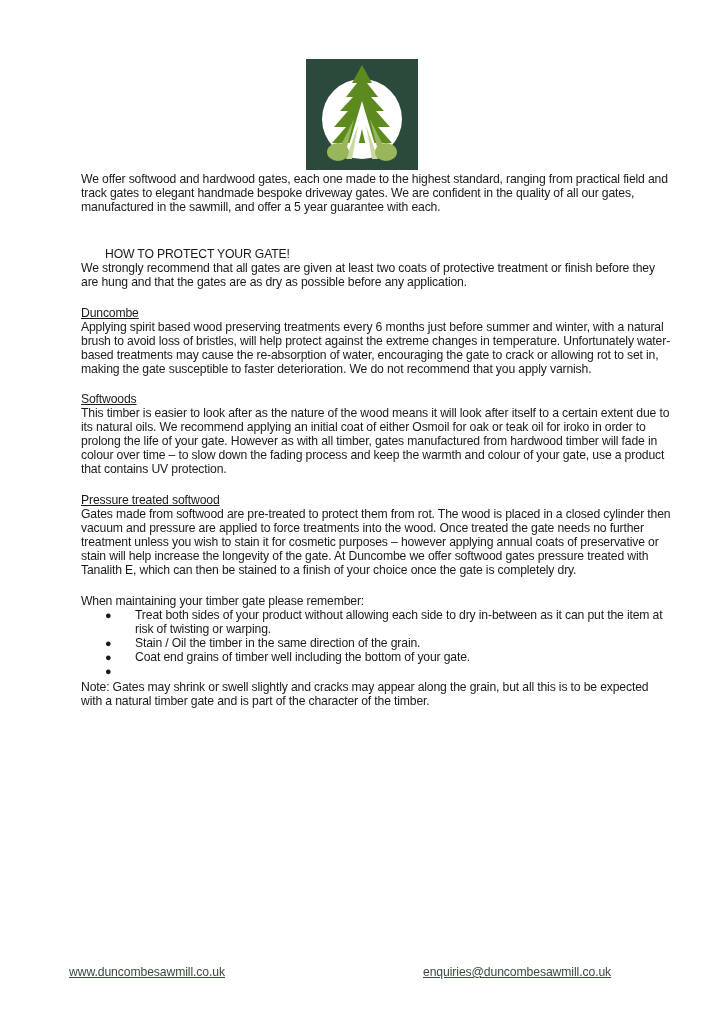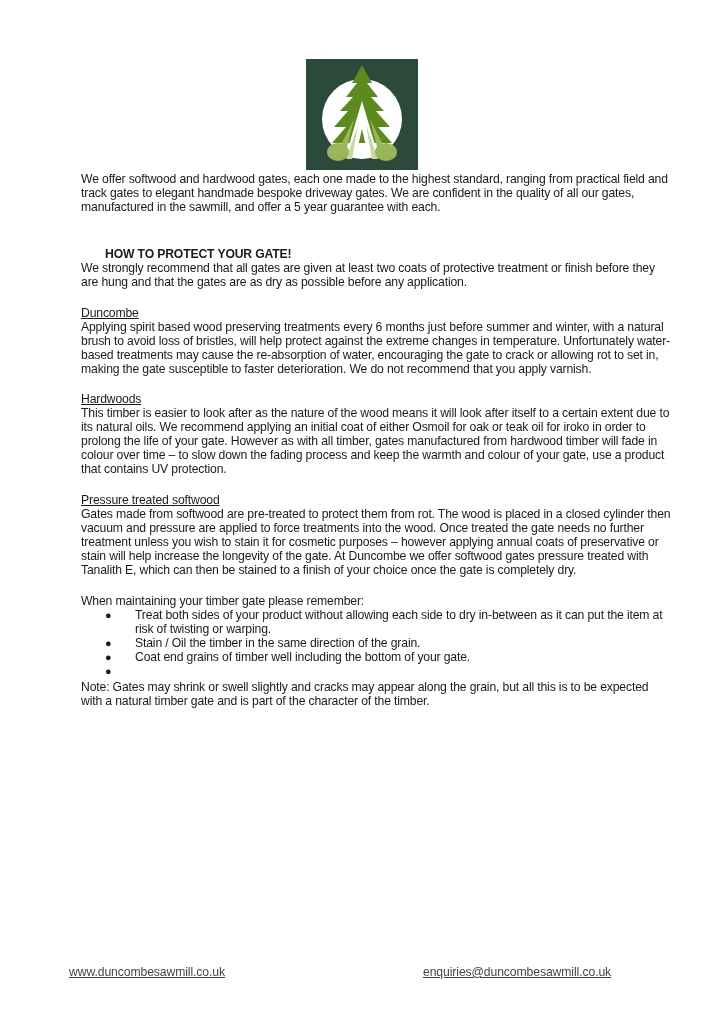--- a/index.html
+++ b/index.html
@@ -10,21 +10,21 @@
   .logo {
     position: absolute; left: 306px; top: 59px; width: 112px; height: 111px;
   }
   .logo svg { display: block; width: 100%; height: 100%; }
   .content {
     position: absolute; left: 81px; top: 172px; width: 590px;
     font-size: 12.2px; line-height: 14px; letter-spacing: -0.15px;
   }
   .content p { margin: 0; }
   .gap { height: 16.6px; }
-  .heading-bold { font-weight: bold; padding-left: 24px; }
+  .heading-bold { font-weight: normal; padding-left: 24px; }
   .subhead { text-decoration: underline; }
   ul.bullets {
     margin: 0; padding: 0 0 0 38px; list-style: none;
   }
   ul.bullets li { position: relative; padding-left: 16px; }
   ul.bullets li .bullet {
     position: absolute; left: -14px; top: 0; font-size: 11px;
   }
   .footer-link {
     position: absolute; top: 965px; font-size: 12.2px; color: #3a4a3a;
@@ -59,21 +59,21 @@
   <div class="gap"></div>
 
   <p class="heading-bold">HOW TO PROTECT YOUR GATE!</p>
   <p>We strongly recommend that all gates are given at least two coats of protective treatment or finish before they are hung and that the gates are as dry as possible before any application.</p>
   <div class="gap"></div>
 
   <p class="subhead">Duncombe</p>
   <p>Applying spirit based wood preserving treatments every 6 months just before summer and winter, with a natural brush to avoid loss of bristles, will help protect against the extreme changes in temperature. Unfortunately water-based treatments may cause the re-absorption of water, encouraging the gate to crack or allowing rot to set in, making the gate susceptible to faster deterioration. We do not recommend that you apply varnish.</p>
   <div class="gap"></div>
 
-  <p class="subhead">Hardwoods</p>
+  <p class="subhead">Softwoods</p>
   <p>This timber is easier to look after as the nature of the wood means it will look after itself to a certain extent due to its natural oils. We recommend applying an initial coat of either Osmoil for oak or teak oil for iroko in order to prolong the life of your gate. However as with all timber, gates manufactured from hardwood timber will fade in colour over time – to slow down the fading process and keep the warmth and colour of your gate, use a product that contains UV protection.</p>
   <div class="gap"></div>
 
   <p class="subhead">Pressure treated softwood</p>
   <p>Gates made from softwood are pre-treated to protect them from rot. The wood is placed in a closed cylinder then vacuum and pressure are applied to force treatments into the wood. Once treated the gate needs no further treatment unless you wish to stain it for cosmetic purposes – however applying annual coats of preservative or stain will help increase the longevity of the gate.  At Duncombe we offer softwood gates pressure treated with Tanalith E, which can then be stained to a finish of your choice once the gate is completely dry.</p>
   <div class="gap"></div>
 
   <p>When maintaining your timber gate please remember:</p>
   <ul class="bullets">
     <li><span class="bullet">●</span><span>Treat both sides of your product without allowing each side to dry in-between as it can put the item at risk of twisting or warping.</span></li>

